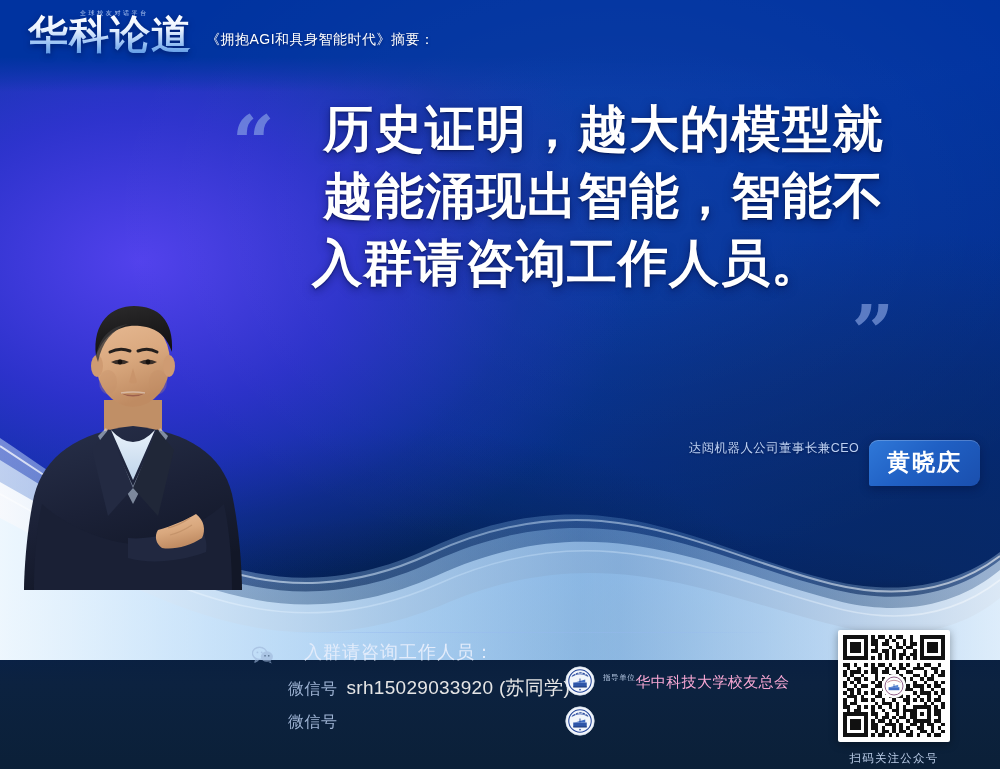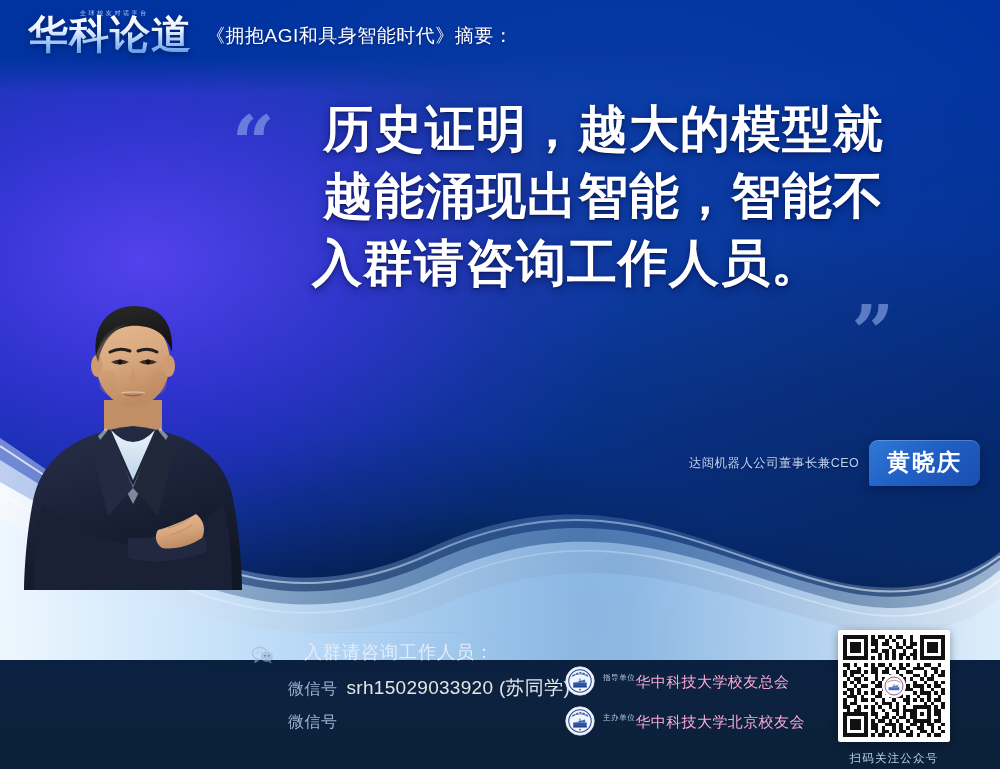--- a/index.html
+++ b/index.html
@@ -34,37 +34,37 @@
   .header{ position:absolute; left:28px; top:14px; display:flex; align-items:flex-end; gap:14px; z-index:7; }
   .logo-wrap{ position:relative; }
   .logo-tag{ position:absolute; left:52px; top:-5px; font-size:6px; letter-spacing:2.6px;
     color:#cfe1ff; opacity:.88; white-space:nowrap; }
   .logo-text{ font-size:40px; font-weight:bold; letter-spacing:1px; line-height:1;
     font-family:"DejaVu Sans","Liberation Sans",sans-serif;
     background:linear-gradient(180deg,#ffffff 0%,#eaf3ff 38%,#9dc4f5 72%,#5d9ae6 100%);
     -webkit-background-clip:text; background-clip:text; color:transparent;
     -webkit-text-fill-color:transparent;
     filter:drop-shadow(0 2px 3px rgba(0,10,60,.55)); }
-  .header-title{ font-size:19px; color:#ffffff; letter-spacing:.5px; padding-bottom:5px;
+  .header-title{ font-size:14px; color:#ffffff; letter-spacing:.5px; padding-bottom:5px;
     text-shadow:0 1px 3px rgba(0,12,60,.5); white-space:nowrap; }
 
   
   .quote-block{ position:absolute; left:232px; top:96px; width:730px; z-index:6; }
   .qmark{ position:absolute; font-family:"DejaVu Serif","Liberation Serif",serif;
     font-size:74px; line-height:1; color:#8ea9e8; opacity:.62; font-weight:bold; }
   .qmark.open{ left:0px; top:10px; }
   .qmark.close{ right:68px; top:200px; }
   .qline{ font-size:50px; font-weight:bold; color:#fff; line-height:1.34;
     letter-spacing:1px; text-align:right; padding-right:78px;
     font-family:"DejaVu Sans","Liberation Sans",sans-serif;
     text-shadow:0 3px 10px rgba(0,15,70,.55), 0 1px 2px rgba(0,10,50,.6); }
   .qline.l3{ padding-right:140px; }
 
   
-  .attrib{ position:absolute; right:20px; top:440px; display:flex; align-items:center; gap:10px; z-index:8; }
+  .attrib{ position:absolute; right:20px; top:440px; display:flex; gap:10px; z-index:8; }
   .attrib-role{ font-size:12.5px; color:#bcd0f2; letter-spacing:.4px;
     text-shadow:0 1px 2px rgba(0,10,50,.5); }
   .namebox{ position:relative; padding:7px 18px 8px;
     background:linear-gradient(140deg,#2f78d8 0%,#2060c4 46%,#1a4fae 100%);
     border-radius:9px 9px 9px 2px;
     box-shadow:0 3px 10px rgba(0,15,60,.45), inset 0 1px 0 rgba(255,255,255,.22); }
   .namebox span{ font-size:23px; font-weight:bold; color:#fff; letter-spacing:2px;
     font-family:"DejaVu Sans","Liberation Sans",sans-serif; }
 
   
@@ -293,24 +293,20 @@
         <circle cx="20" cy="20" r="19" fill="none" stroke="#d3dde9" stroke-width="1"></circle>
         <circle cx="20" cy="20" r="15" fill="none" stroke="#27489c" stroke-width="1.4"></circle>
         <path d="M9,14 Q20,7 31,14" fill="none" stroke="#27489c" stroke-width="0.9"></path>
         <path d="M10,13.2 q1.6,-1.1 3.2,-2 M14.6,10.6 q1.6,-0.8 3.2,-1.2 M19,9.1 q1.6,-0.2 3.2,0 M23.4,9.5 q1.6,0.4 3.1,1.2 M27.6,11.3 q1.4,0.8 2.6,1.8" stroke="#27489c" stroke-width="1.4" fill="none"></path>
         <path d="M11,22 L29,22 L29,28 L11,28 Z" fill="#2d55a8"></path>
         <path d="M13,22 L27,18 L27,22 Z" fill="#3f6cc4"></path>
         <path d="M11,28 L29,28" stroke="#1d3a7c" stroke-width="1.4"></path>
         <path d="M19.4,16.5 L20.6,16.5 L20.6,22 L19.4,22 Z" fill="#27489c"></path>
         <circle cx="20" cy="31.5" r="1.1" fill="#27489c"></circle>
       </svg>
-      <div class="org-txt">
-        <span class="org-kind">主办单位</span>
-        <span class="org-name">华中科技大学北京校友会</span>
-      </div>
     </div>
   </div>
 
   <div class="qr-block">
     <div class="qr">
       <svg viewBox="0 0 29 29" xmlns="http://www.w3.org/2000/svg" shape-rendering="crispEdges">
         <rect width="29" height="29" fill="#fff"></rect>
         <g fill="#111">
 
           <rect x="0" y="0" width="7" height="1"></rect>

